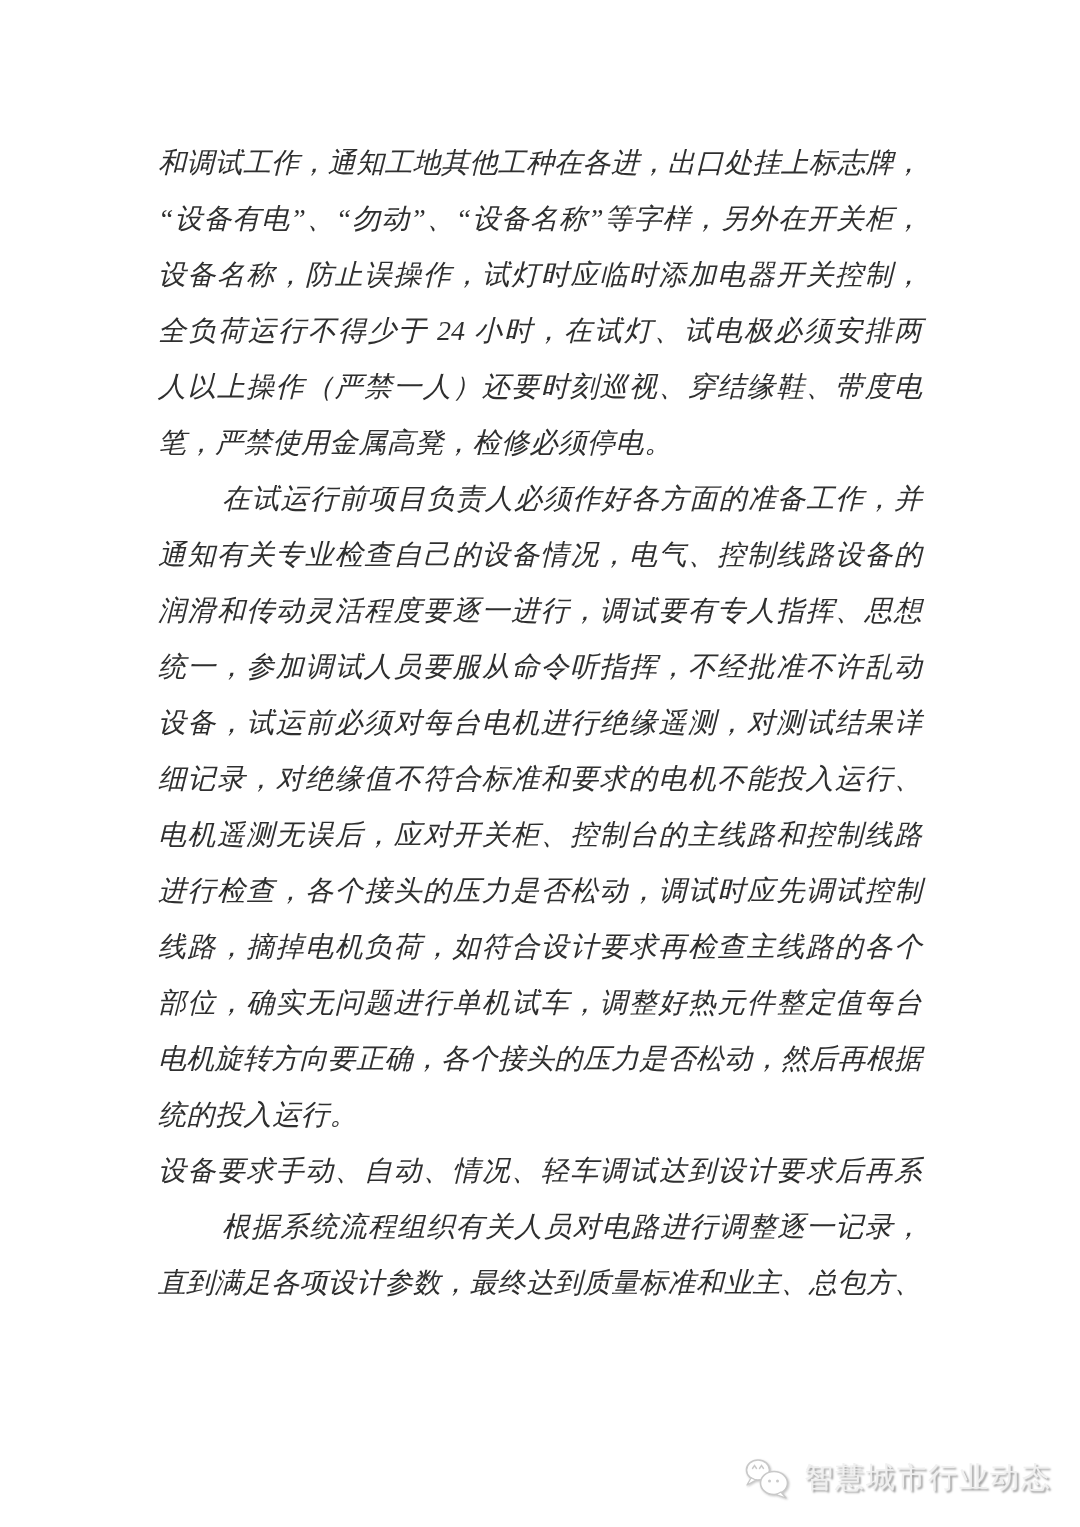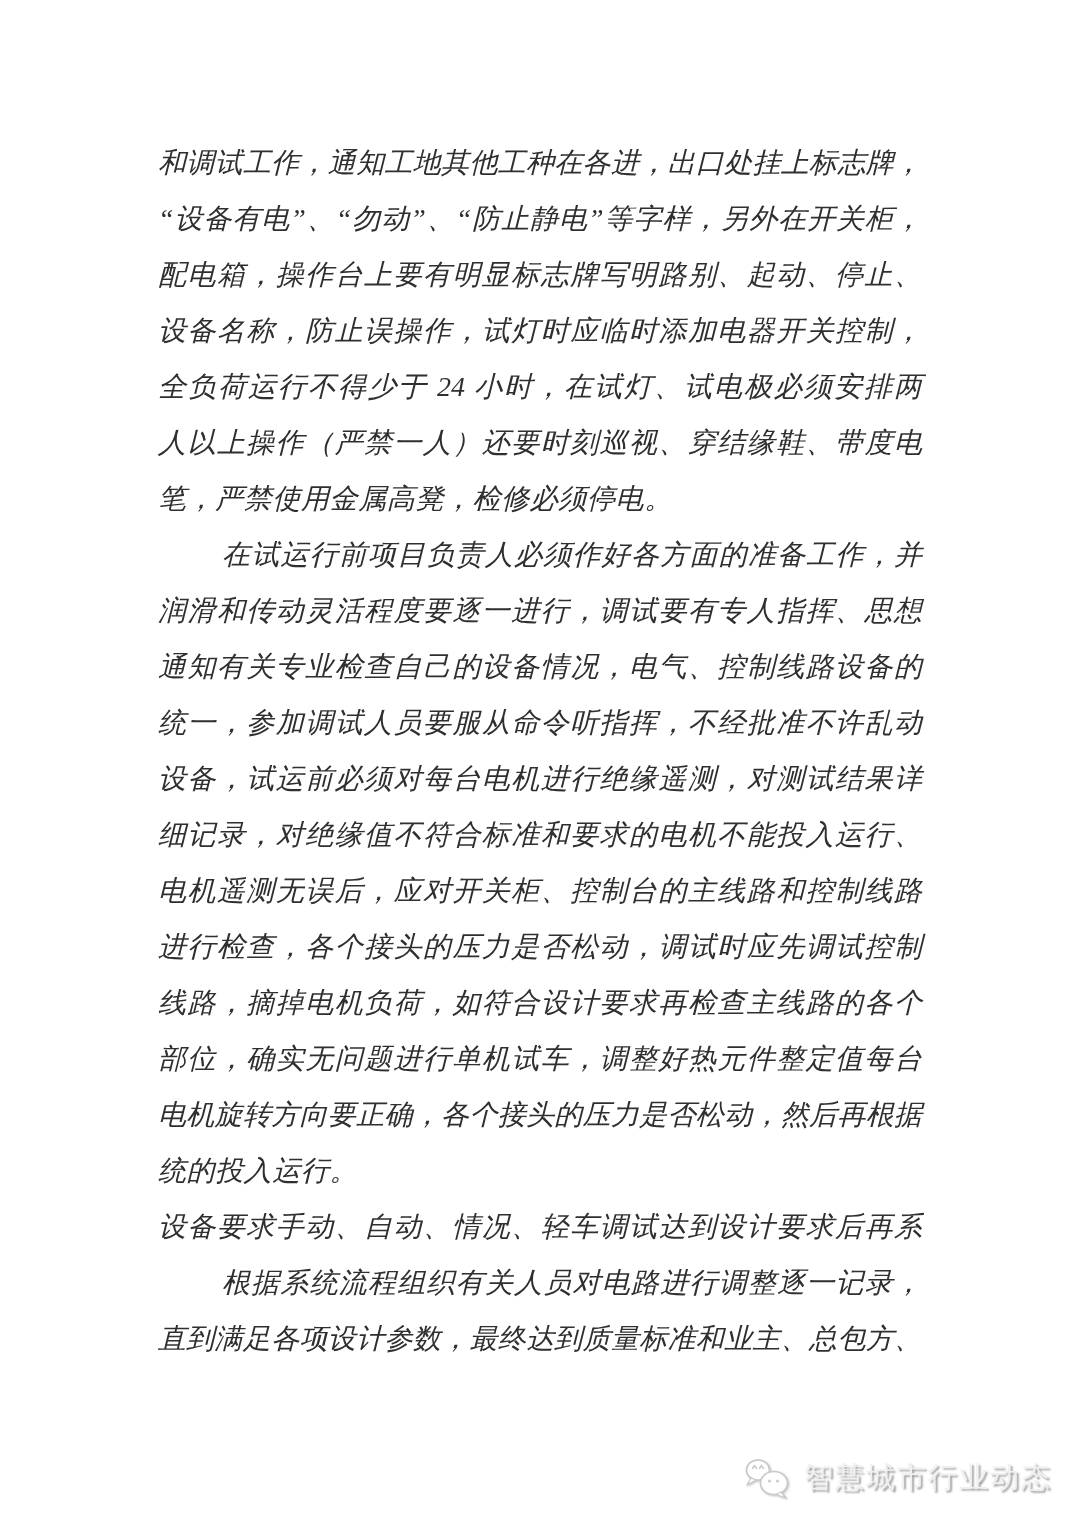--- a/index.html
+++ b/index.html
@@ -50,29 +50,28 @@
     filter:drop-shadow(1.5px 1.5px 1px rgba(150,150,150,0.55));
   }
 </style>
 </head>
 <body>
 
 <div class="page">
 
   <div class="text-block" id="text-block">
       <div class="line">和调试工作，通知工地其他工种在各进，出口处挂上标志牌，</div>
-      <div class="line">“设备有电”、“勿动”、“防止静电”等字样，另外在开关柜，</div>
-      <div class="line">配电箱，操作台上要有明显标志牌写明路别、起动、停止、</div>
+      <div class="line">“设备有电”、“勿动”、“设备名称”等字样，另外在开关柜，</div>
       <div class="line">设备名称，防止误操作，试灯时应临时添加电器开关控制，</div>
       <div class="line">全负荷运行不得少于 24 小时，在试灯、试电极必须安排两</div>
       <div class="line">人以上操作（严禁一人）还要时刻巡视、穿结缘鞋、带度电</div>
       <div class="line para-end">笔，严禁使用金属高凳，检修必须停电。</div>
       <div class="line indent">在试运行前项目负责人必须作好各方面的准备工作，并</div>
+      <div class="line">通知有关专业检查自己的设备情况，电气、控制线路设备的</div>
       <div class="line">润滑和传动灵活程度要逐一进行，调试要有专人指挥、思想</div>
-      <div class="line">通知有关专业检查自己的设备情况，电气、控制线路设备的</div>
       <div class="line">统一，参加调试人员要服从命令听指挥，不经批准不许乱动</div>
       <div class="line">设备，试运前必须对每台电机进行绝缘遥测，对测试结果详</div>
       <div class="line">细记录，对绝缘值不符合标准和要求的电机不能投入运行、</div>
       <div class="line">电机遥测无误后，应对开关柜、控制台的主线路和控制线路</div>
       <div class="line">进行检查，各个接头的压力是否松动，调试时应先调试控制</div>
       <div class="line">线路，摘掉电机负荷，如符合设计要求再检查主线路的各个</div>
       <div class="line">部位，确实无问题进行单机试车，调整好热元件整定值每台</div>
       <div class="line">电机旋转方向要正确，各个接头的压力是否松动，然后再根据</div>
       <div class="line para-end">统的投入运行。</div>
       <div class="line">设备要求手动、自动、情况、轻车调试达到设计要求后再系</div>

